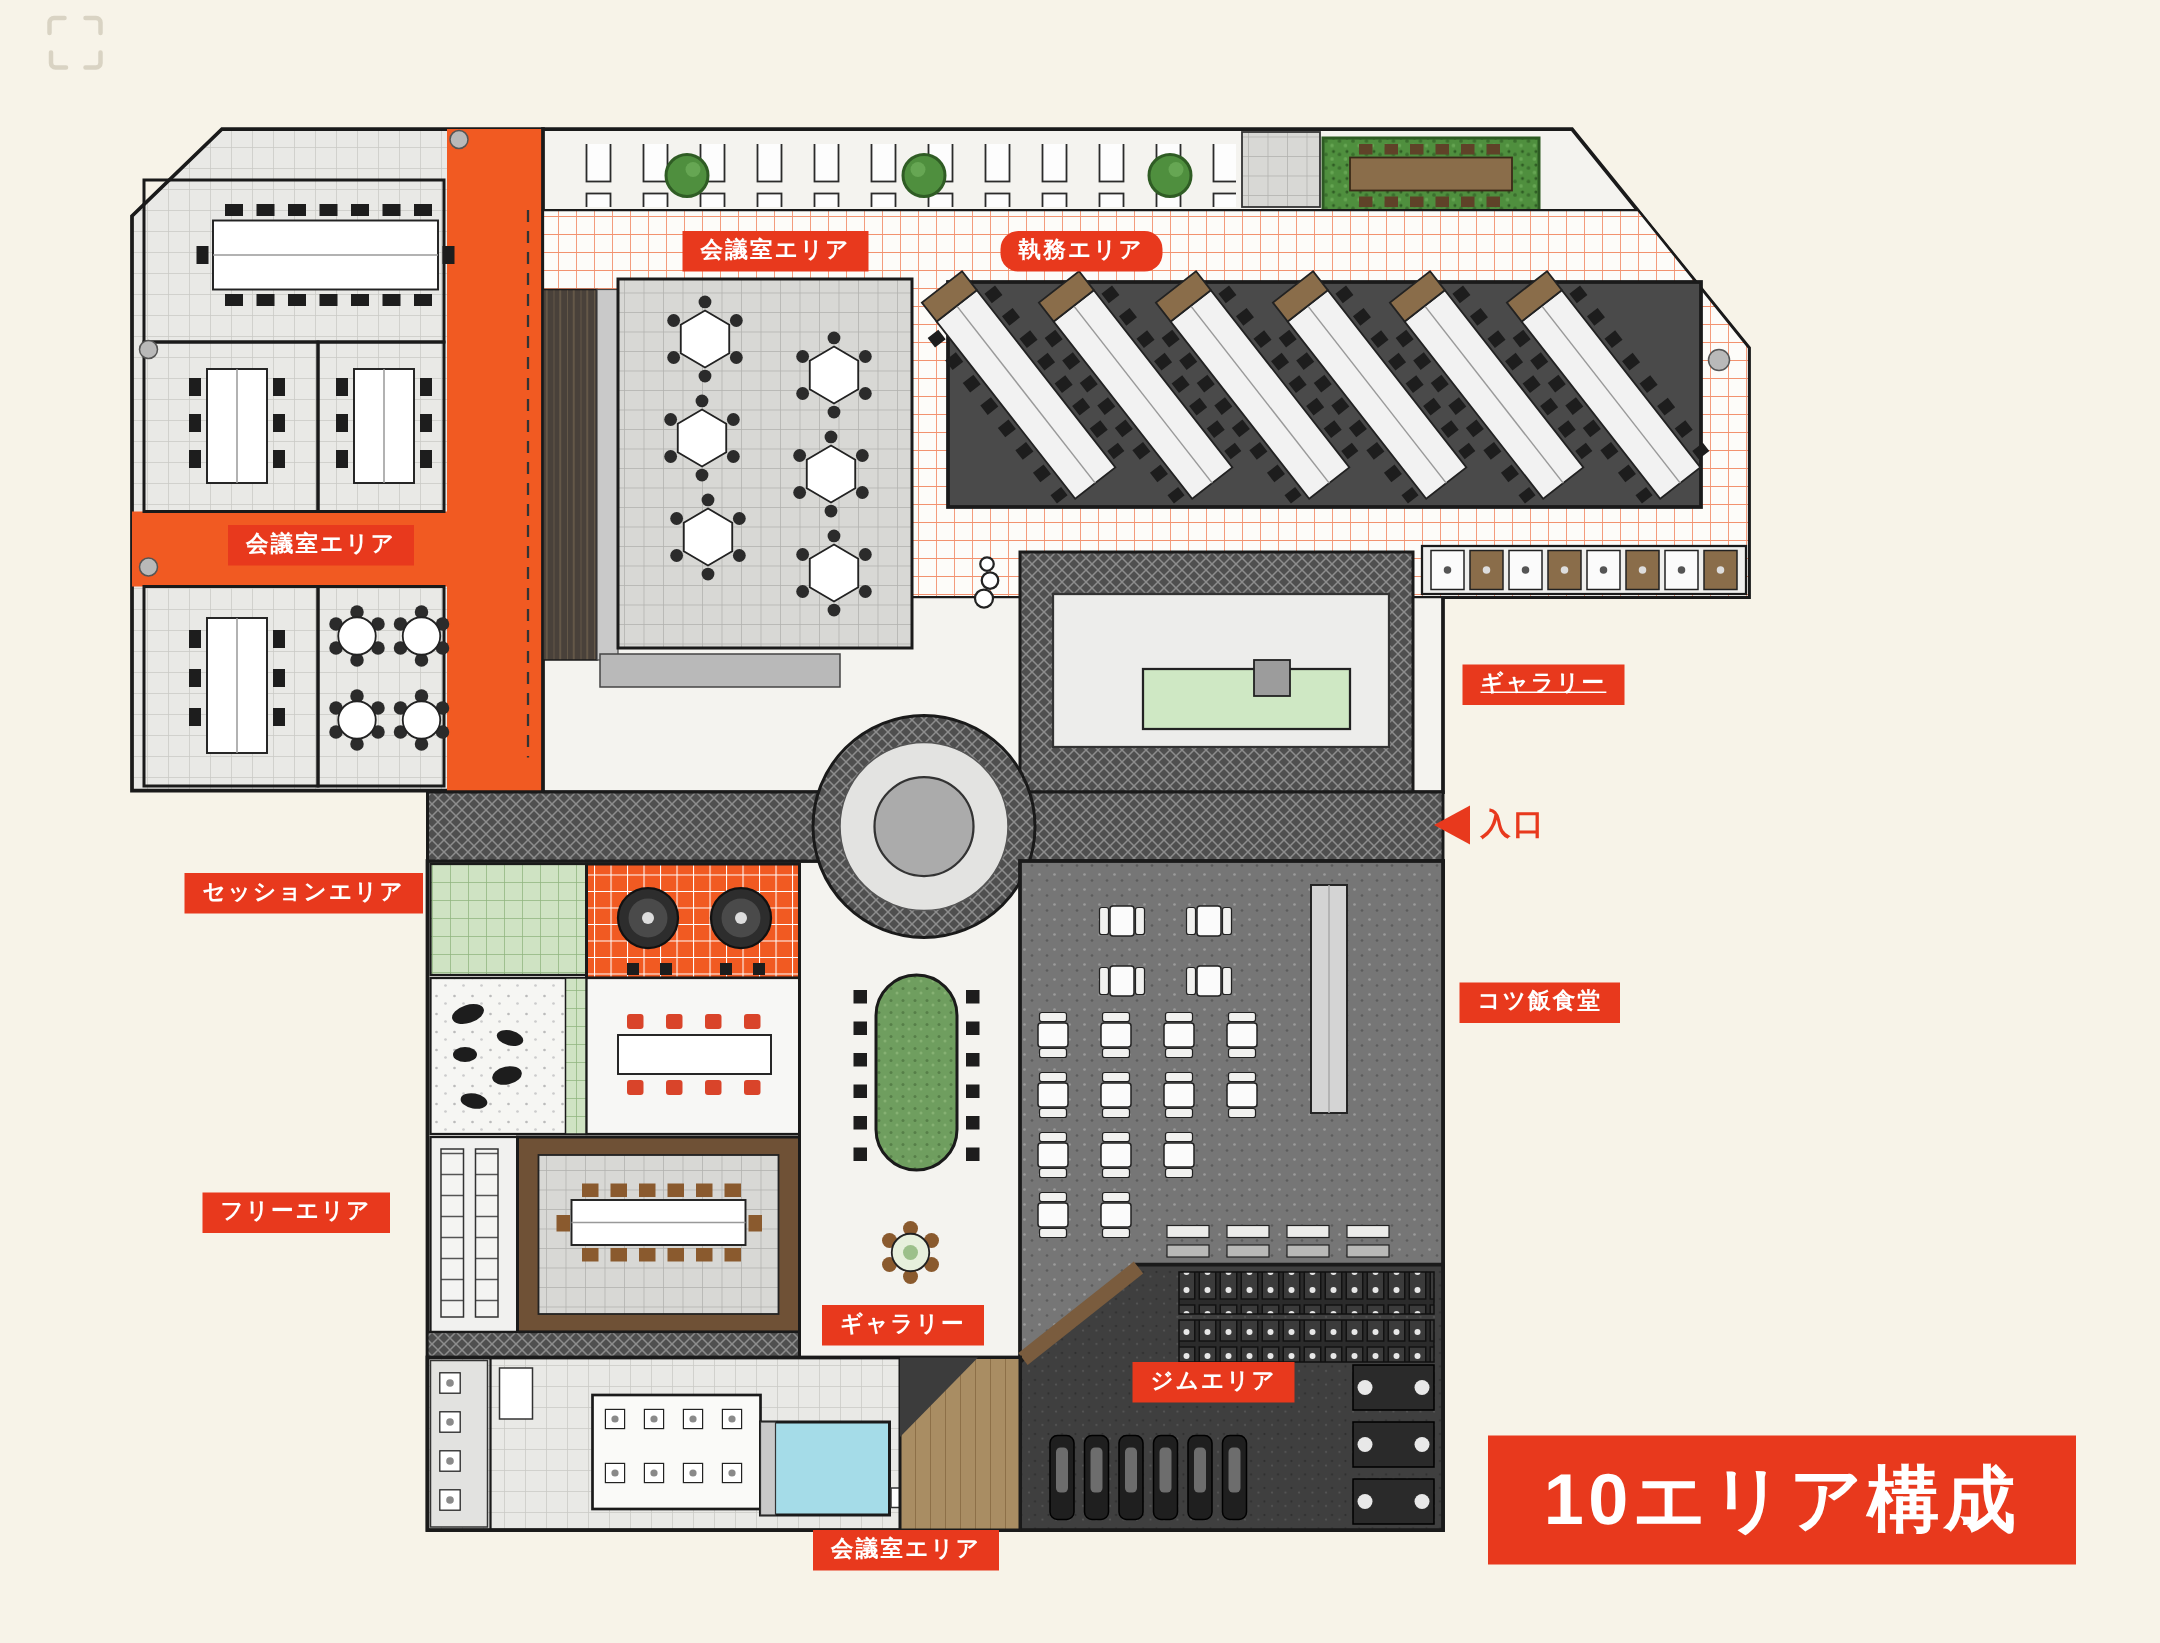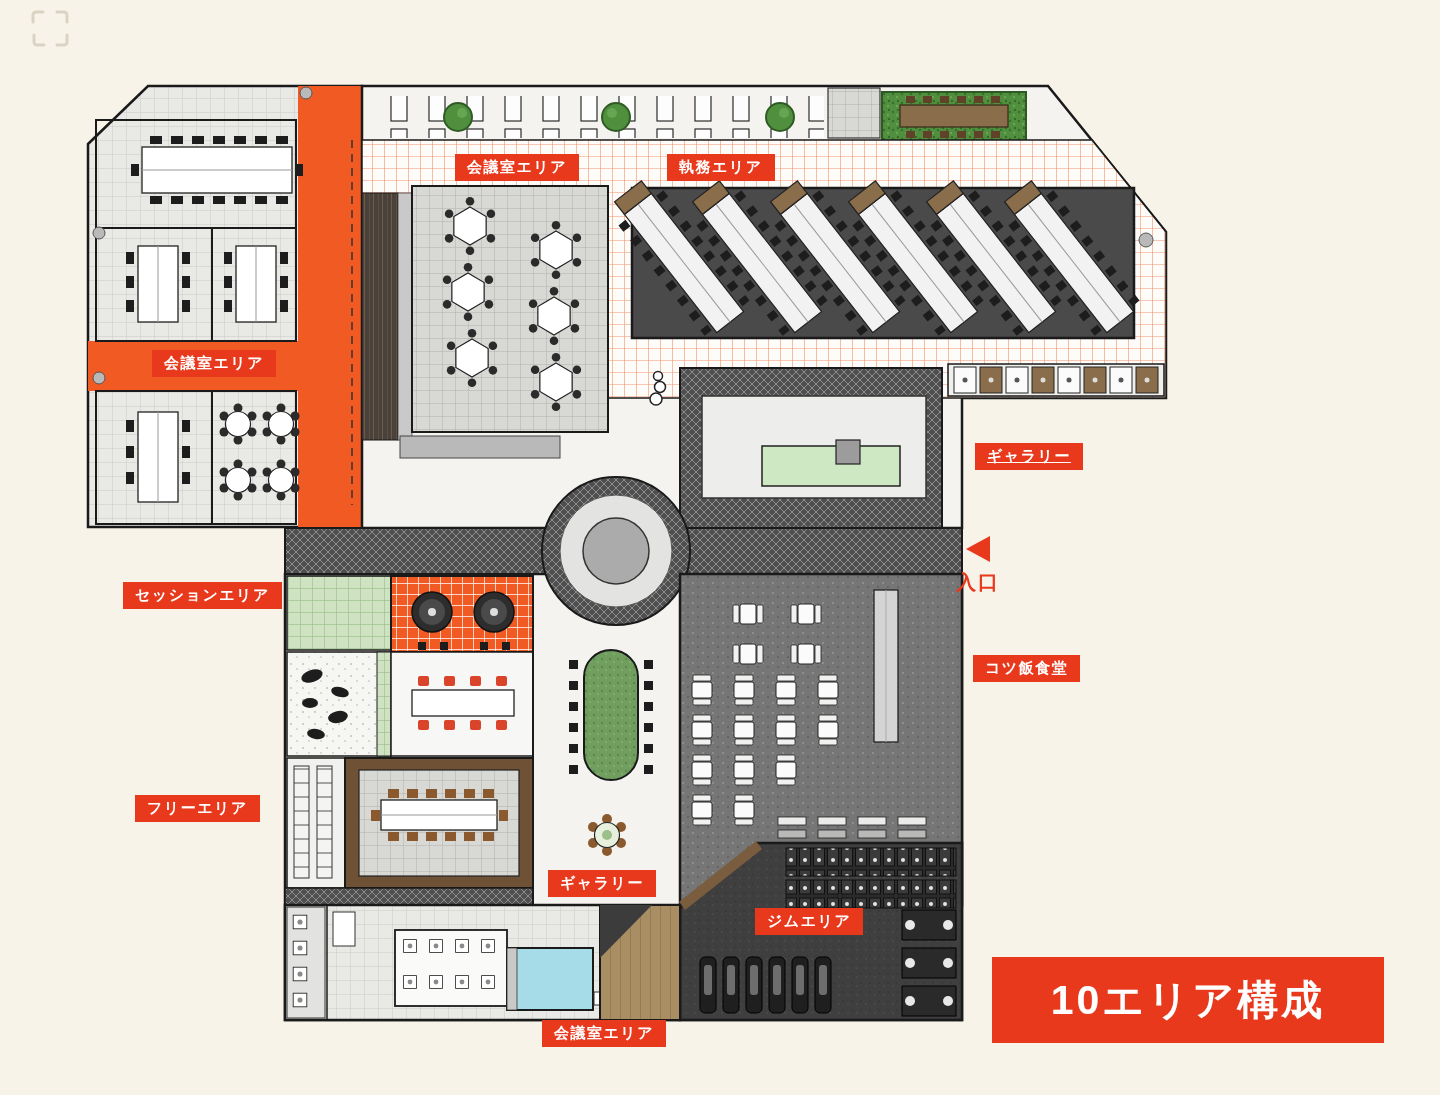--- a/index.html
+++ b/index.html
@@ -13,36 +13,36 @@
     font-weight:bold;
     font-size:15px;
     letter-spacing:1.5px;
     padding:5px 12px;
     white-space:nowrap;
     line-height:1.1;
     z-index:5;
   }
   .entrance{
     position:absolute;left:956px;top:536px;
-    display:flex;align-items:center;gap:7px;z-index:5;flex-direction:column;
+    display:flex;align-items:center;gap:7px;z-index:5;
   }
   .entrance .arrow{
     width:0;height:0;
     border-top:13px solid transparent;
     border-bottom:13px solid transparent;
     border-right:24px solid var(--label_red,#e8391d);
   }
   .entrance .txt{
     color:var(--label_red,#e8391d);
     font-weight:900;font-size:20px;letter-spacing:2px;
   }
   .title-box{
     position:absolute;left:992px;top:957px;width:392px;height:86px;
     background:var(--label_red,#e8391d);
-    color:#fff;font-weight:900;font-size:41px;letter-spacing:3px;
+    color:#fff;font-weight:900;font-size:48px;letter-spacing:3px;
     display:flex;align-items:center;justify-content:center;
     white-space:nowrap;z-index:5;
   }
   .corner-ico{position:absolute;left:28px;top:6px;z-index:5;}
 </style>
 </head>
 <body style="background: rgb(247, 243, 232);">
 
 <div class="stage">
 
@@ -552,21 +552,21 @@
       <rect x="507" y="948" width="86" height="62" fill="#a5dce8" stroke="#1a1a1a" stroke-width="2"></rect>
       <rect x="507" y="948" width="10" height="62" fill="#c9c9c9" stroke="#333" stroke-width="0.8"></rect>
       <rect x="594" y="992" width="13" height="13" fill="#fff" stroke="#333" stroke-width="1"></rect>
 
       <rect x="600" y="905" width="80" height="115" fill="url(#wood)" stroke="#1a1a1a" stroke-width="2"></rect>
       <polygon points="600,905 652,905 600,958" fill="#3c3c3c"></polygon>
     </g>
   </svg>
 
   <div class="lbl" style="left:455px;top:154px;">会議室エリア</div>
-  <div class="lbl" style="left:667px;top:154px;">執務エリア</div>
+  <div class="lbl" style="left:667px;top:154px;border-radius:12px;">執務エリア</div>
   <div class="lbl" style="left:152px;top:350px;">会議室エリア</div>
   <div class="lbl" style="left:975px;top:443px;text-decoration:underline;">ギャラリー</div>
   <div class="lbl" style="left:123px;top:582px;">セッションエリア</div>
   <div class="lbl" style="left:973px;top:655px;padding-left:12px;">コツ飯食堂</div>
   <div class="lbl" style="left:135px;top:795px;">フリーエリア</div>
   <div class="lbl" style="left:548px;top:870px;">ギャラリー</div>
   <div class="lbl" style="left:755px;top:908px;">ジムエリア</div>
   <div class="lbl" style="left:542px;top:1020px;">会議室エリア</div>
 
   <div class="entrance">

